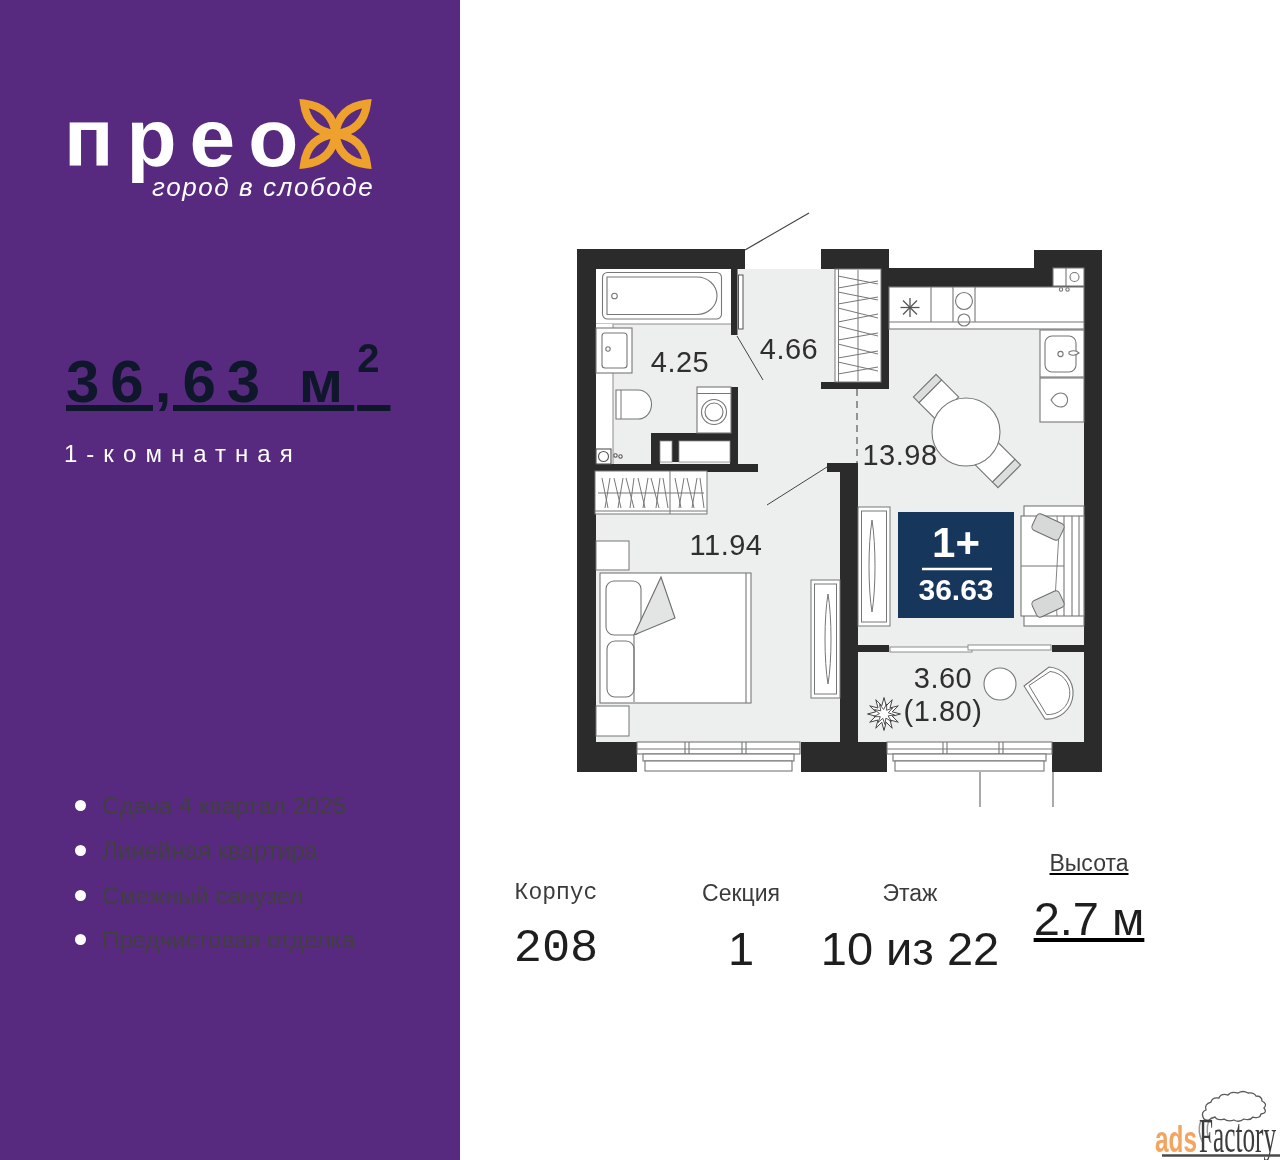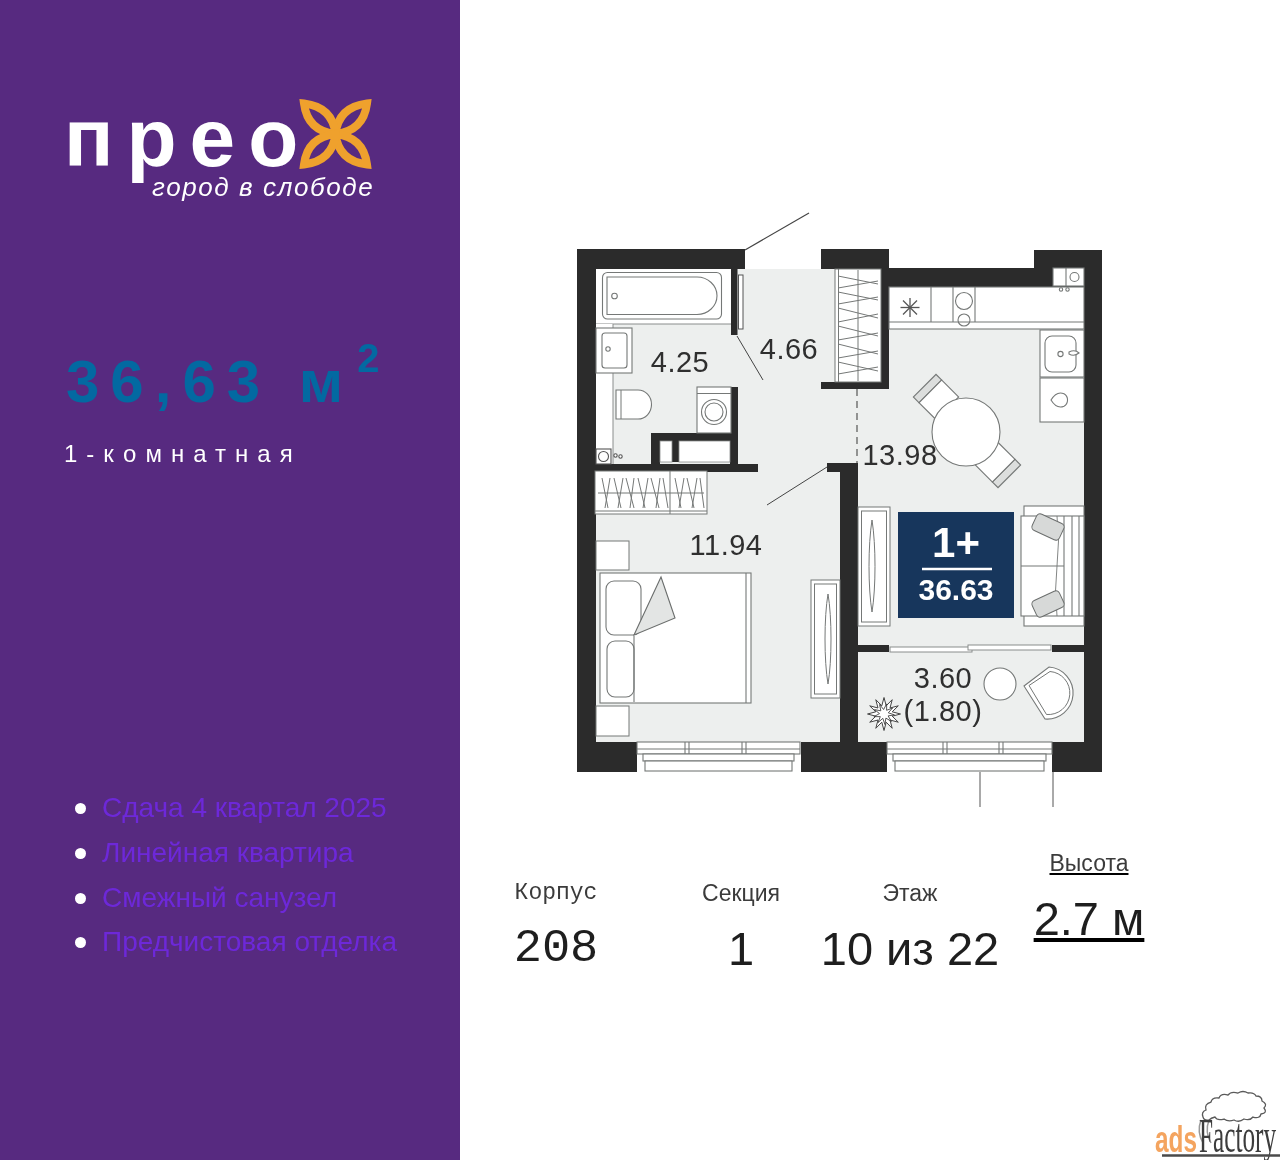--- a/index.html
+++ b/index.html
@@ -1,24 +1,24 @@
 <!DOCTYPE html>
 <html><head>
 <meta charset="utf-8">
 <style>
   html,body{margin:0;padding:0;width:1280px;height:1160px;background:#fff;overflow:hidden;
     font-family:"Liberation Sans", sans-serif;}
   .abs{position:absolute;}
   #sidebar{position:absolute;left:0;top:0;width:460px;height:1160px;background:#572a80;}
   #logo{position:absolute;left:64px;top:97px;color:#fff;font-size:82px;font-weight:700;letter-spacing:13px;line-height:1;}
   #slogan{position:absolute;left:152px;top:174px;color:#fff;font-size:26px;font-style:italic;letter-spacing:1.6px;line-height:1;}
-  #area{position:absolute;left:66px;top:352px;color:#0369a1;font-size:60px;font-weight:700;letter-spacing:11px;line-height:1;}
+  #area{position:absolute;left:66px;top:352px;color:#0f172a;font-size:60px;font-weight:700;letter-spacing:11px;line-height:1;text-decoration:underline;}
   #area sup{font-size:40px;position:relative;top:-30px;left:3px;vertical-align:baseline;}
   #rooms{position:absolute;left:64px;top:442px;color:#fff;font-size:24px;letter-spacing:9px;line-height:1;}
-  .bullet{position:absolute;left:75px;color:#6d28d9;font-size:28px;line-height:1;}
+  .bullet{position:absolute;left:75px;color:#404040;font-size:24px;line-height:1;}
   .bullet .dot{display:inline-block;width:11px;height:11px;border-radius:50%;background:#fff;margin-right:16px;position:relative;top:-3px;}
   .col{position:absolute;text-align:center;transform:translateX(-50%);}
   .col .lab{margin-top:0;}
   .col .lab{font-size:23px;color:#3b3b3b;line-height:1;}
   .col .val{font-size:47px;color:#1e1e1e;line-height:1;margin-top:20px;}
 </style>
 </head>
 <body>
 
 <div id="sidebar"></div>

